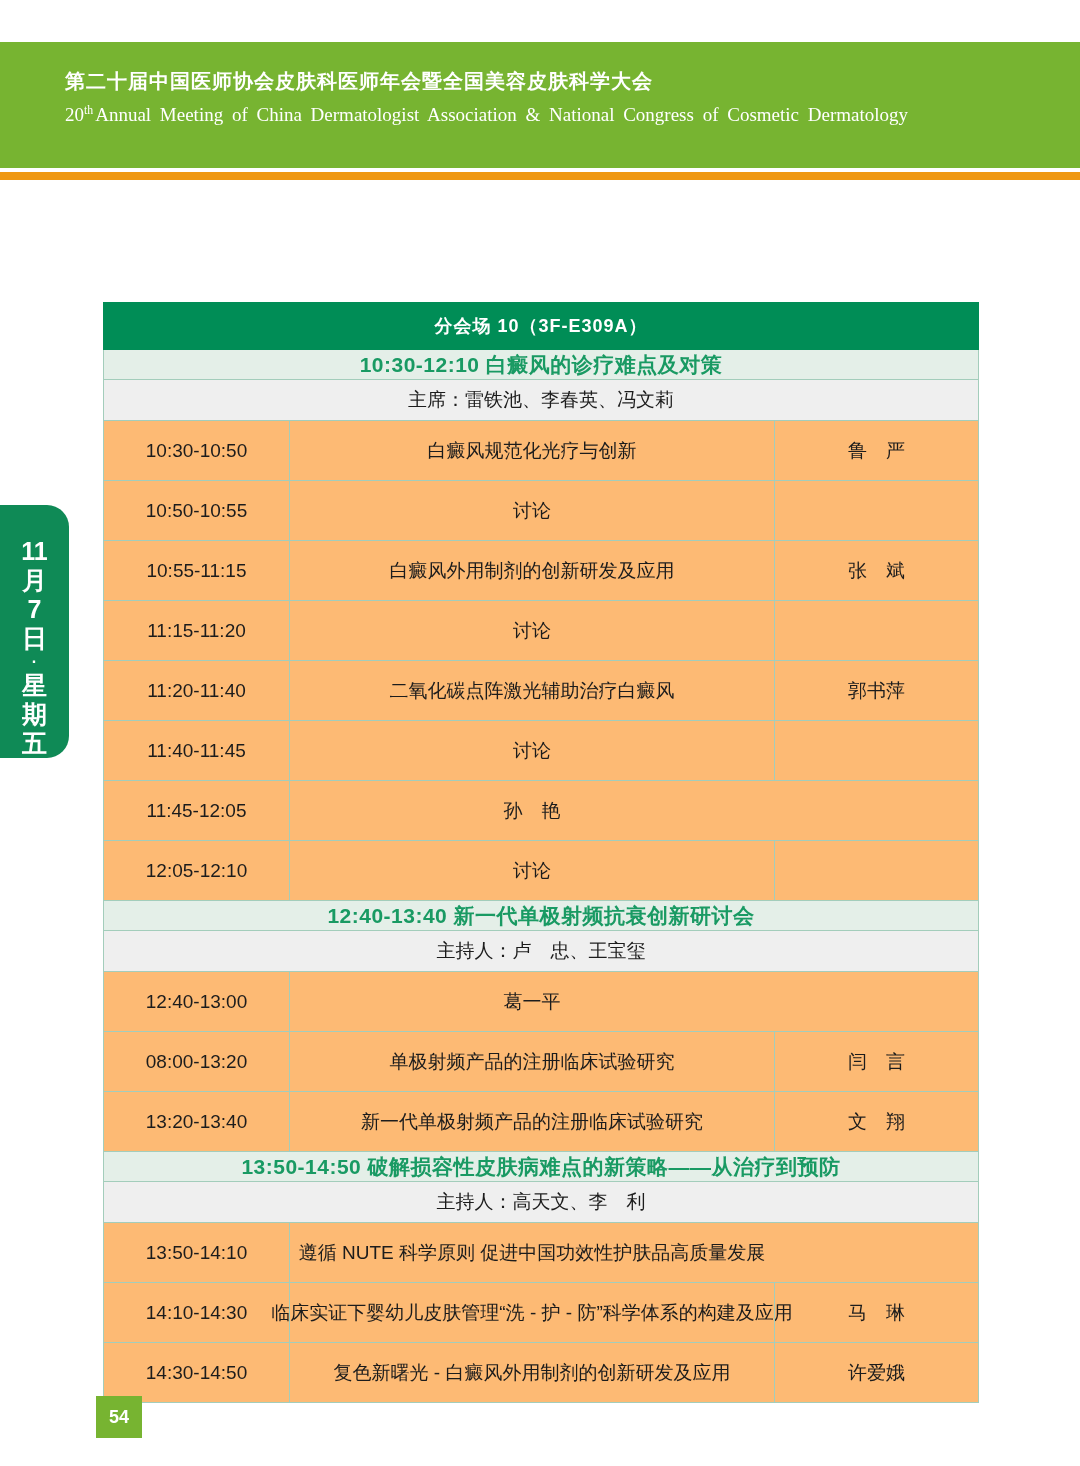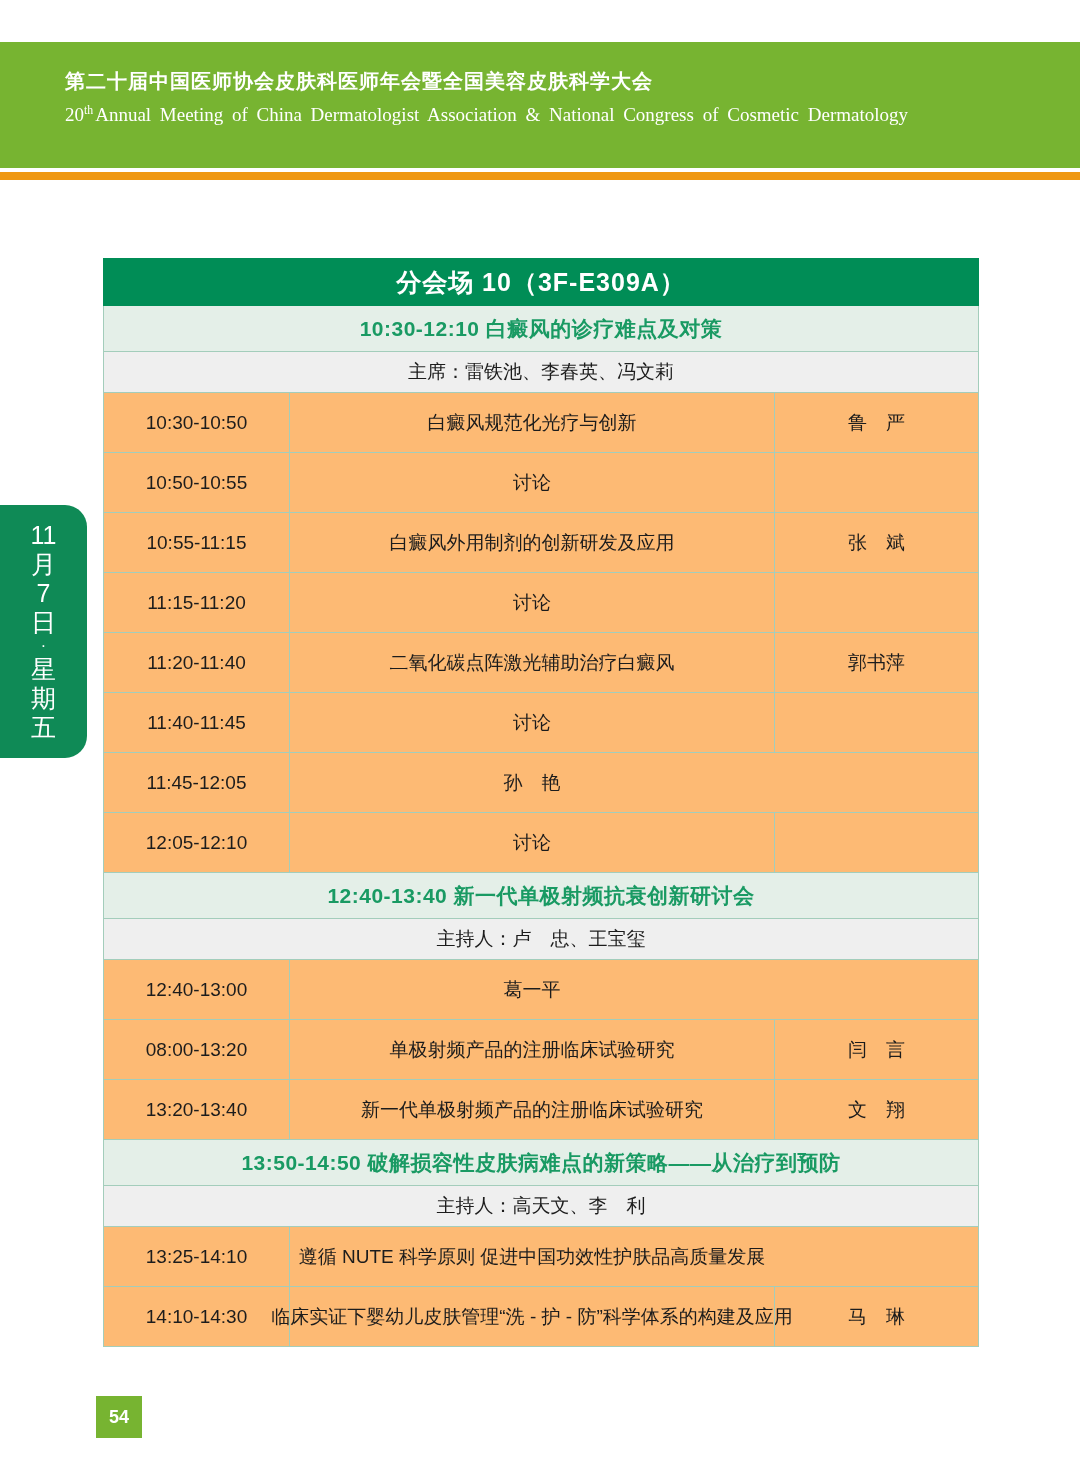--- a/index.html
+++ b/index.html
@@ -32,36 +32,36 @@
     margin:9px 0 0 65px;font-size:19px;word-spacing:4px;white-space:nowrap;
     font-family:"Liberation Serif","DejaVu Serif",serif;
   }
   .banner-sub sup{font-size:0.62em;margin-right:2px;margin-top:6px;}
   .orange-bar{
     position:absolute;left:0;top:172px;width:1080px;height:8px;
     background:var(--orange);
   }
   
   .date-tab{
-    position:absolute;left:0;top:505px;width:87px;height:253px;
+    position:absolute;left:0;top:505px;width:69px;height:253px;
     background:var(--tab-green);border-radius:0 22px 22px 0;
-    display:flex;flex-direction:column;align-items:center;justify-content:center;
-    color:#fff;font-size:25px;font-weight:normal;line-height:29px;
+    display:flex;flex-direction:column;align-items:center;justify-content:flex-end;
+    color:#fff;font-size:25px;font-weight:bold;line-height:29px;
   }
   .date-tab .dot{font-size:16px;line-height:18px;}
   
   .schedule{position:absolute;left:103px;top:258px;width:876px;}
   .table-header{
     height:48px;background:var(--header-green);color:#fff;
     display:flex;align-items:center;justify-content:center;
-    font-size:25px;font-weight:bold;letter-spacing:1px;
+    font-size:18px;font-weight:bold;letter-spacing:1px;margin-top:44px;
   }
   #sessions{border-left:1px solid var(--border);border-right:1px solid var(--border);}
   .session-title{
-    height:46px;background:var(--session-bg);color:var(--session-text);
+    height:30px;background:var(--session-bg);color:var(--session-text);
     display:flex;align-items:center;justify-content:center;
     font-size:21px;font-weight:bold;border-bottom:1px solid var(--border);
     letter-spacing:0.5px;
   }
   .chair-row{
     height:41px;background:var(--chair-bg);
     display:flex;align-items:center;justify-content:center;
     font-size:19px;border-bottom:1px solid var(--border);
   }
   .talk-row{
@@ -157,24 +157,29 @@
         <div class="cell">闫　言</div>
       </div>
       <div class="talk-row">
         <div class="cell">13:20-13:40</div>
         <div class="cell">新一代单极射频产品的注册临床试验研究</div>
         <div class="cell">文　翔</div>
       </div>
       <div class="session-title">13:50-14:50 破解损容性皮肤病难点的新策略——从治疗到预防</div>
       <div class="chair-row">主持人：高天文、李　利</div>
       <div class="talk-row">
-        <div class="cell">13:25-14:10</div>
+        <div class="cell">13:50-14:10</div>
         <div class="cell">遵循 NUTE 科学原则 促进中国功效性护肤品高质量发展</div>
       </div>
       <div class="talk-row">
         <div class="cell">14:10-14:30</div>
         <div class="cell">临床实证下婴幼儿皮肤管理“洗 - 护 - 防”科学体系的构建及应用</div>
         <div class="cell">马　琳</div>
       </div>
+      <div class="talk-row">
+        <div class="cell">14:30-14:50</div>
+        <div class="cell">复色新曙光 - 白癜风外用制剂的创新研发及应用</div>
+        <div class="cell">许爱娥</div>
+      </div>
     </div>
 </div>
 
 <div class="page-num">54</div>
 
 </body></html>

